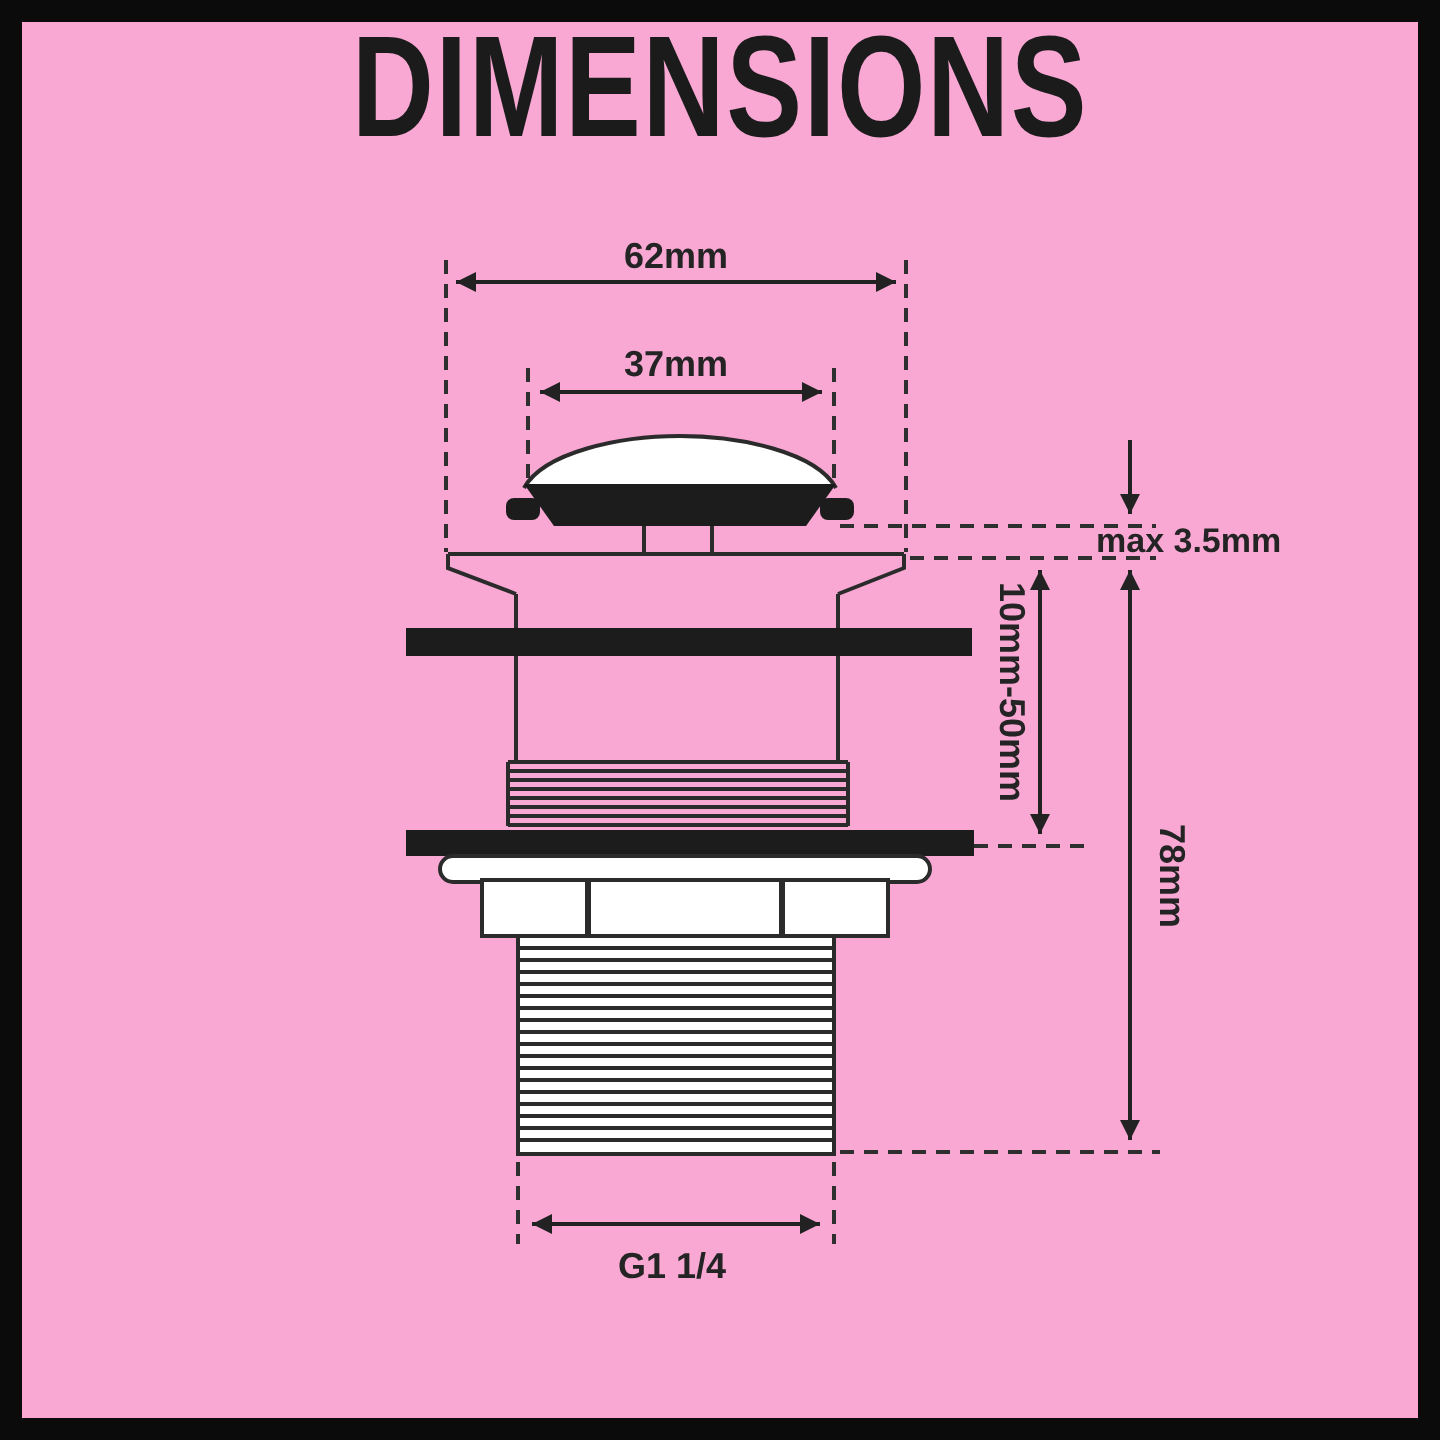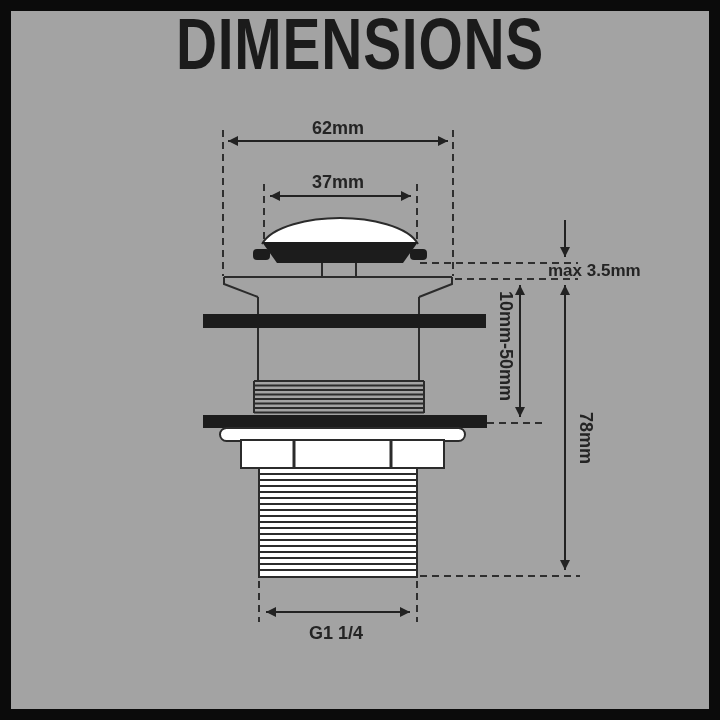--- a/index.html
+++ b/index.html
@@ -1,16 +1,16 @@
 <!DOCTYPE html>
 <html><head>
 <meta charset="utf-8">
 <style>
   html,body{margin:0;padding:0;background:#444;}
-  .page{position:relative;width:720px;height:720px;background:#a3a3a3;overflow:hidden;
+  .page{position:relative;width:720px;height:720px;background:#f9a8d4;overflow:hidden;
         font-family:"Liberation Sans",sans-serif;}
   .frame-border{position:absolute;inset:0;border:11px solid #0b0b0b;pointer-events:none;z-index:5;}
   .title{position:absolute;top:8px;left:0;width:720px;text-align:center;
          font-weight:700;font-size:72px;line-height:1;color:#1b1b1b;
          transform:scaleX(0.79);transform-origin:50% 0;letter-spacing:1px;white-space:nowrap;}
   svg{position:absolute;left:0;top:0;}
   .ln{stroke:#2b2b2b;stroke-width:2;fill:none;}
   .ln3{stroke:#2b2b2b;stroke-width:3;fill:none;}
   .dash{stroke:#2f2f2f;stroke-width:2;fill:none;stroke-dasharray:7 5;}
   .solid{fill:#1c1c1c;stroke:none;}

